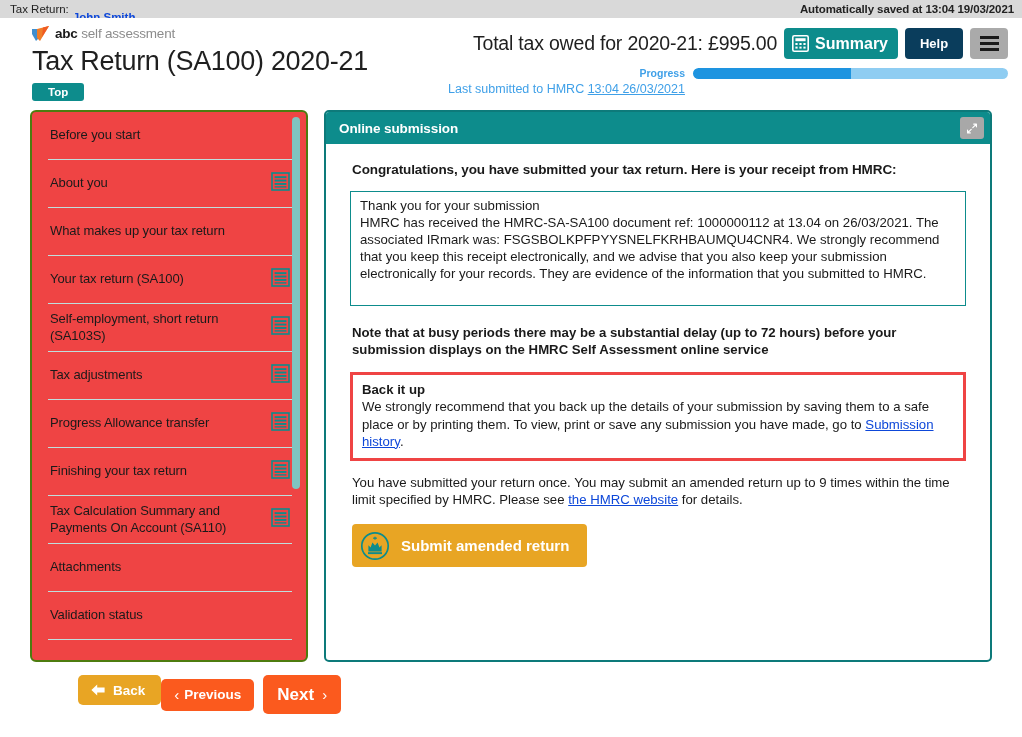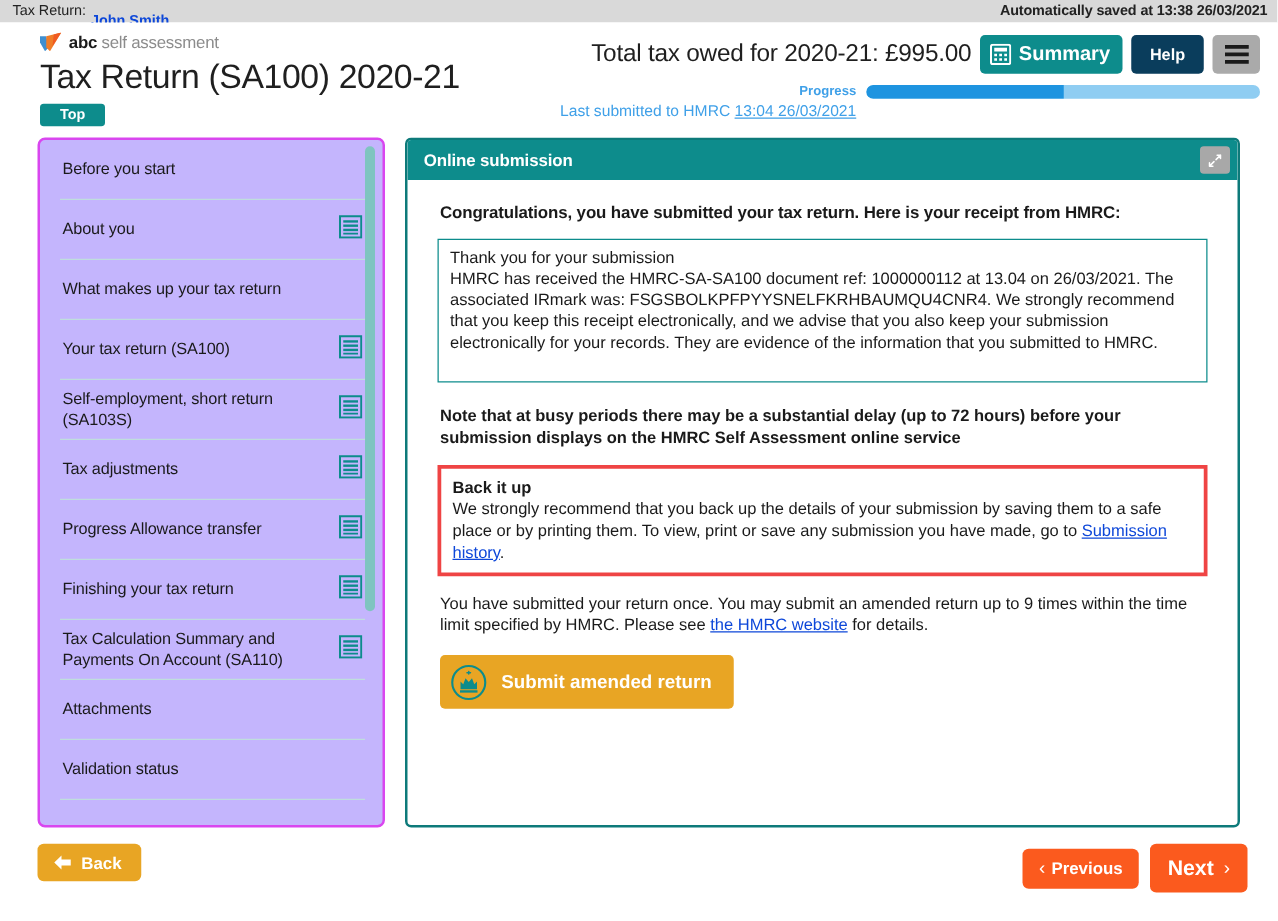--- a/index.html
+++ b/index.html
@@ -156,23 +156,23 @@
     display: flex;
     gap: 16px;
     padding: 0 30px 0 30px;
     height: 552px;
   }
 
   
   .sidebar {
     position: relative;
     width: 278px;
-    border: 2px solid #d946ef;
+    border: 2px solid #4d7c0f;
     border-radius: 6px;
-    background: #c4b5fd;
+    background: #ef4444;
     overflow: hidden;
     flex: 0 0 278px;
   }
   .sidebar-scroll {
     height: 100%;
     padding: 0 14px 0 16px;
     overflow: hidden;
   }
   .nav-item {
     display: flex;
@@ -303,21 +303,21 @@
     cursor: pointer;
   }
 
   
   .footer {
     position: relative;
     height: 75px;
     padding: 13px 24px 0 30px;
     display: flex;
     align-items: flex-start;
-    justify-content: space-between;
+    margin-left: 48px;
   }
   .btn-back {
     background: #e8a524;
     border: none; border-radius: 5px;
     height: 30px;
     padding: 0 16px 0 12px;
     display: flex; align-items: center; gap: 7px;
     color: #fff; font-size: 13.5px; font-weight: bold;
     cursor: pointer;
   }
@@ -343,21 +343,21 @@
   .chev { font-size: 15px; font-weight: normal; }
 </style>
 </head>
 <body>
 
 <div class="topbar">
   <div class="left">
     <span>Tax Return:</span>
     <a href="#">John Smith</a>
   </div>
-  <div class="right">Automatically saved at 13:38 26/03/2021</div>
+  <div class="right">Automatically saved at 13:04 19/03/2021</div>
 </div>
 
 <div class="header">
 
   <div class="brand">
     <svg class="brand-mark" viewBox="0 0 17 15">
       <polygon points="0,3 5,3 7,12 4,15 0,8" fill="#3f8fd0"></polygon>
       <polygon points="5,3 17,0 8,15 5,12" fill="#f07d28"></polygon>
       <polygon points="11,1.6 17,0 10,11" fill="#f05a22"></polygon>
     </svg>

